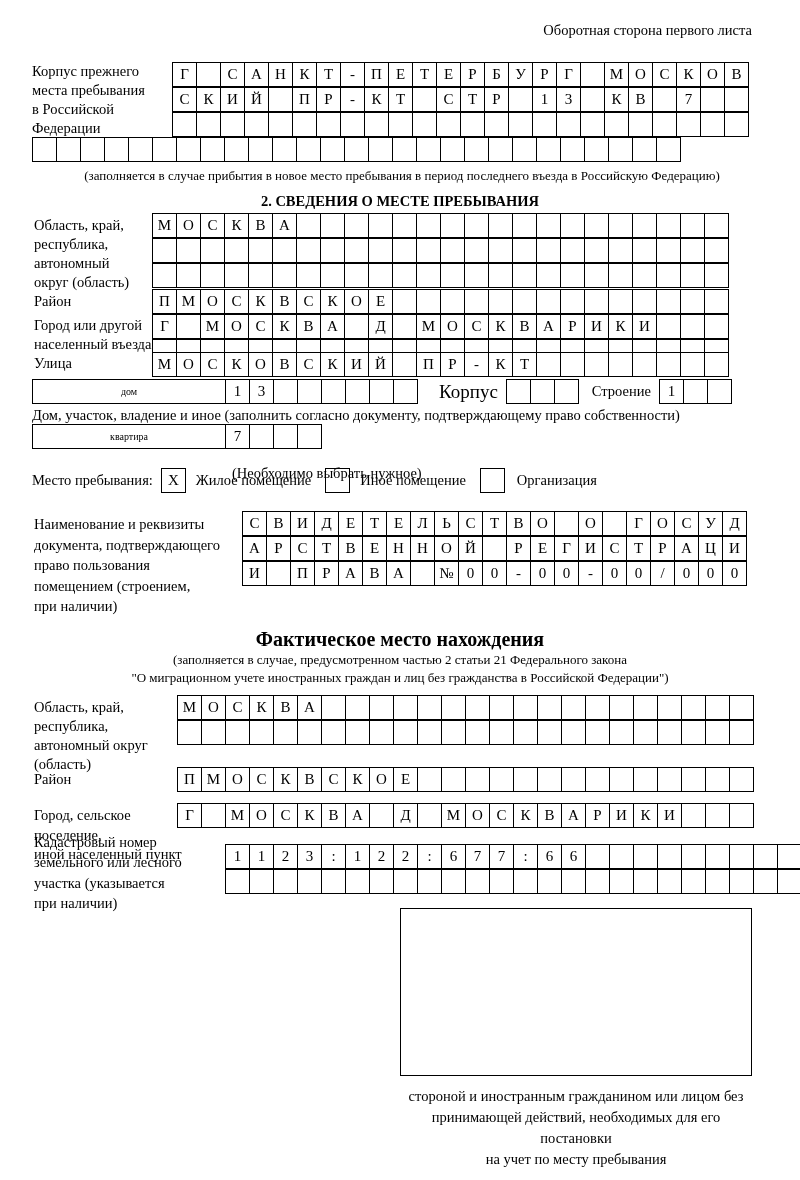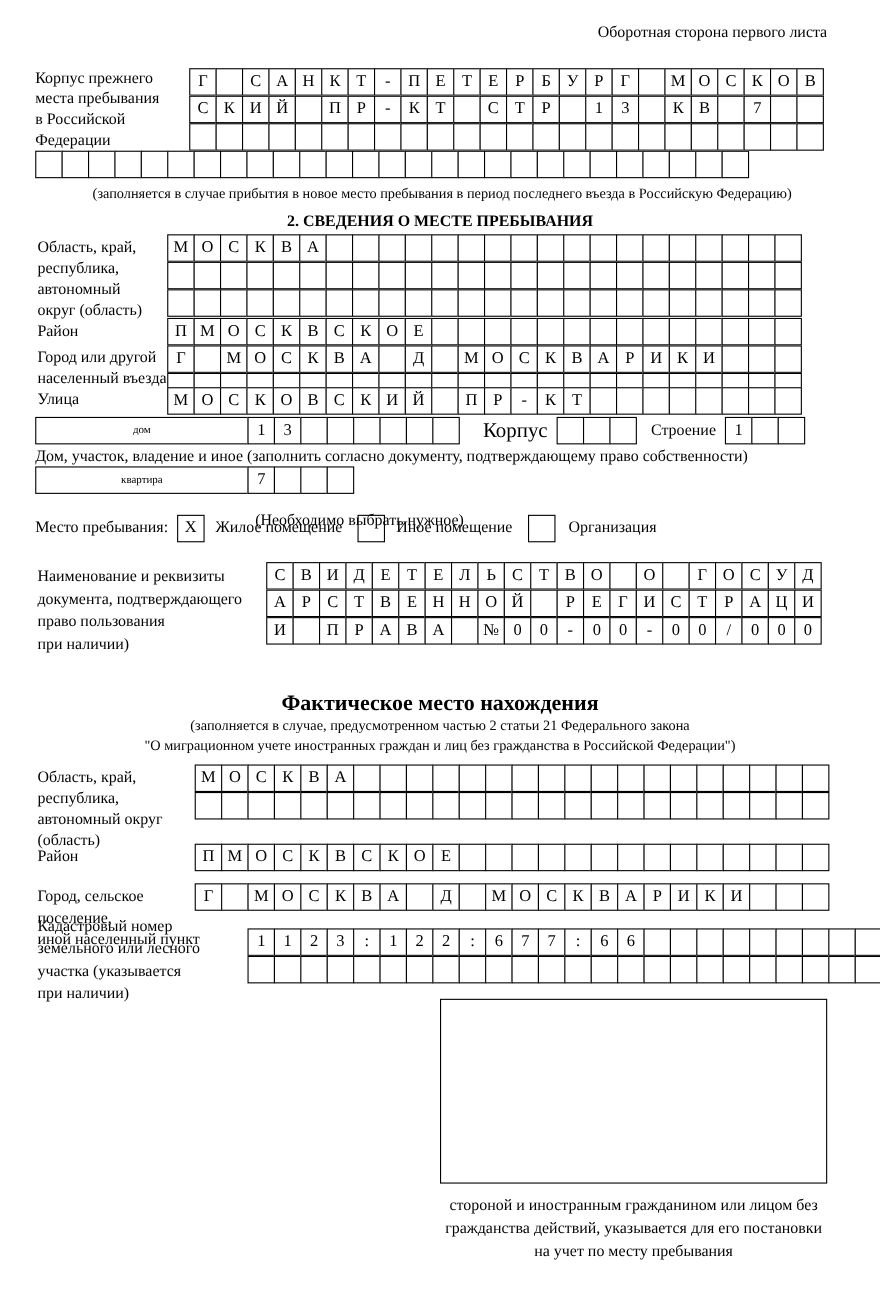--- a/index.html
+++ b/index.html
@@ -413,20 +413,21 @@
     <div style="font-size:14.5px;margin-left:10px;">Иное помещение</div>
     <div class="tinybox" style="margin-left:14px;"></div>
     <div style="font-size:14.5px;margin-left:12px;">Организация</div>
   </div>
   <div class="labelblock lbl-sm" style="left:232px;top:464px;">(Необходимо выбрать нужное)</div>
 
   <div class="labelblock lbl-sm" style="left:34px;top:514px;width:205px;line-height:1.42;">
     <div>Наименование и реквизиты</div>
     <div>документа, подтверждающего</div>
     <div>право пользования</div>
+    <div>помещением (строением,</div>
     <div>при наличии)</div>
   </div>
   <div class="row cells" id="doc-row-0" style="left:242px;top:511px;">
       <div class="cell">С</div>
       <div class="cell">В</div>
       <div class="cell">И</div>
       <div class="cell">Д</div>
       <div class="cell">Е</div>
       <div class="cell">Т</div>
       <div class="cell">Е</div>
@@ -669,17 +670,17 @@
       <div class="cell"></div>
       <div class="cell"></div>
       <div class="cell"></div>
       <div class="cell"></div>
       <div class="cell"></div>
     </div>
 
   <div class="bigbox" style="left:400px;top:908px;width:352px;height:168px;"></div>
   <div class="labelblock lbl-sm" style="left:396px;top:1086px;width:360px;text-align:center;line-height:1.45;">
     <div>стороной и иностранным гражданином или лицом без</div>
-    <div>гражданства действий, указывается для его постановки</div>
+    <div>принимающей действий, необходимых для его постановки</div>
     <div>на учет по месту пребывания</div>
   </div>
 
 </div>
 
 </body></html>

